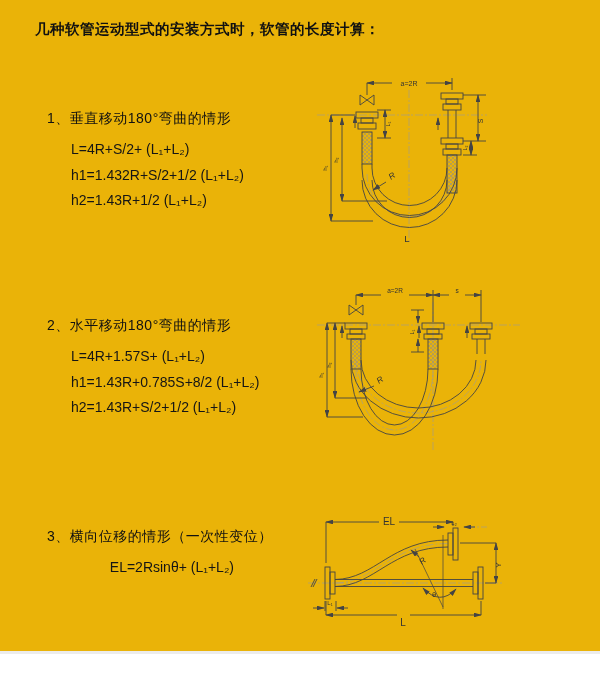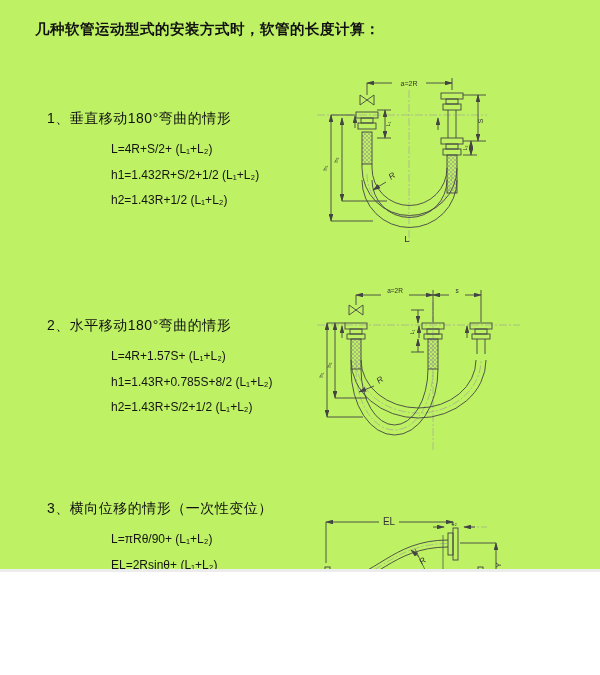--- a/index.html
+++ b/index.html
@@ -1,31 +1,31 @@
 <!DOCTYPE html>
 <html><head>
 <meta charset="utf-8">
 <style>
   html,body{margin:0;padding:0;}
   body{background:#fff;}
   .page{
-    position:relative;width:600px;height:572px;background:#bef264;overflow:hidden;
+    position:relative;width:600px;height:654px;background:#eab308;overflow:hidden;
     font-family:"Liberation Sans","DejaVu Sans",sans-serif;color:#1a1a1a;
   }
   .doc-title{
     position:absolute;left:35px;top:20px;font-size:14.5px;font-weight:bold;
     letter-spacing:0.5px;color:#111;
   }
   .section{position:absolute;left:47px;}
   .sec1{top:110px;}
   .sec2{top:317px;}
-  .sec3{top:500px;}
+  .sec3{top:528px;text-align:center;}
   .section .heading{font-size:14px;font-weight:normal;color:#111;letter-spacing:0.5px;}
   .section .formulas{margin-top:9px;padding-left:24px;}
-  .section .formula{font-size:12px;line-height:25.5px;color:#151515;white-space:nowrap;margin-left:40px;}
+  .section .formula{font-size:14px;line-height:25.5px;color:#151515;white-space:nowrap;}
   .diagram{position:absolute;}
   .d1{left:315px;top:68px;}
   .d2{left:315px;top:280px;}
   .d3{left:303px;top:505px;text-align:right;}
   svg{display:block;}
   svg text{font-family:"Liberation Sans","DejaVu Sans",sans-serif;fill:#333;}
   .page-edge{position:absolute;left:0;bottom:0;width:600px;height:3px;background:#ececec;}
 </style>
 </head>
 <body>
@@ -48,21 +48,20 @@
     <div class="formulas">
       <div class="formula">L=4R+1.57S+ (L₁+L₂)</div>
       <div class="formula">h1=1.43R+0.785S+8/2 (L₁+L₂)</div>
       <div class="formula">h2=1.43R+S/2+1/2 (L₁+L₂)</div>
     </div>
   </div>
 
   <div class="section sec3">
     <div class="heading">3、横向位移的情形（一次性变位）</div>
     <div class="formulas">
-      <div class="formula">L=πRθ/90+ (L₁+L₂)</div>
       <div class="formula">EL=2Rsinθ+ (L₁+L₂)</div>
     </div>
   </div>
 
   <div class="diagram d1">
     <svg width="210" height="190" viewBox="0 0 210 190">
       <defs>
         <marker id="a1" viewBox="0 0 10 6" refX="9" refY="3" markerWidth="9" markerHeight="5.4" orient="auto-start-reverse">
           <path d="M0 0 L10 3 L0 6 Z" fill="#444"></path>
         </marker>

